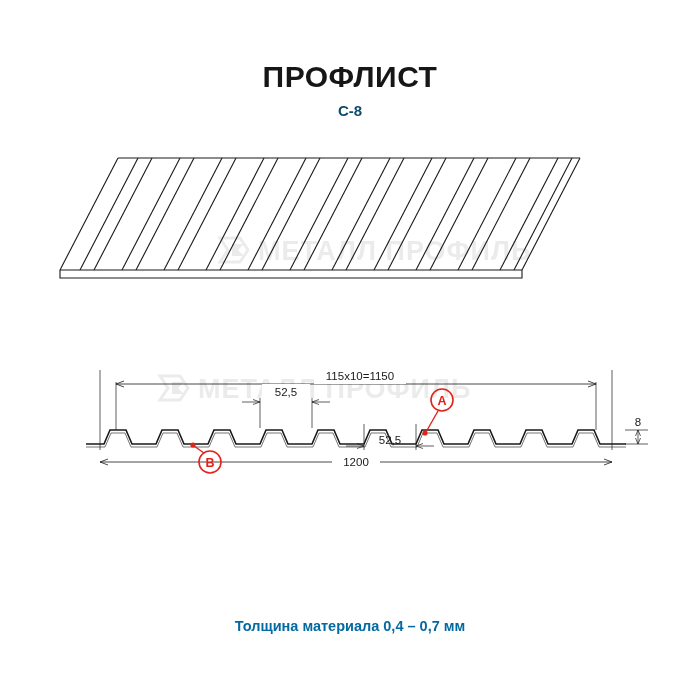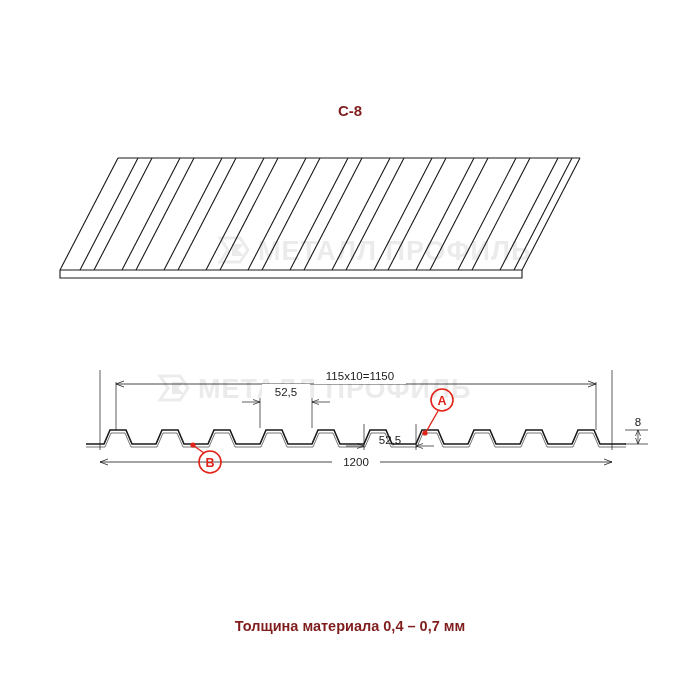--- a/index.html
+++ b/index.html
@@ -32,31 +32,31 @@
     color: #161616;
   }
   .subtitle {
     position: absolute;
     top: 102px;
     left: 0;
     width: 700px;
     text-align: center;
     font-size: 15px;
     font-weight: bold;
-    color: #7f1d1d;
+    color: #0c4a6e;
   }
   .footer-note {
     position: absolute;
     top: 618px;
     left: 0;
     width: 700px;
     text-align: center;
     font-size: 14.5px;
     font-weight: bold;
-    color: #7f1d1d;
+    color: #0369a1;
   }
   .iso-view {
     position: absolute;
     top: 140px;
     left: 60px;
     width: 580px;
     height: 170px;
   }
   .section-view {
     position: absolute;
@@ -91,20 +91,21 @@
     font-size: 12.5px;
     font-weight: bold;
     fill: #e2231a;
   }
 </style>
 </head>
 <body>
 
 <div class="page">
 
+  <div class="title">ПРОФЛИСТ</div>
   <div class="subtitle">С-8</div>
 
   <div class="watermark wm1">
     <svg width="320" height="70" viewBox="0 0 320 70">
       <g transform="translate(0,46)">
         <path d="M2,-26 L22,-26 L30,-14 L22,-2 L2,-2 L10,-14 Z" fill="none" stroke="#d9d9d9" stroke-width="3"></path>
         <path d="M14,-20 L26,-20 L20,-14 L26,-8 L14,-8 Z" fill="#d9d9d9"></path>
         <text class="wmtext" x="40" y="-4">МЕТАЛЛ ПРОФИЛЬ</text>
       </g>
     </svg>

